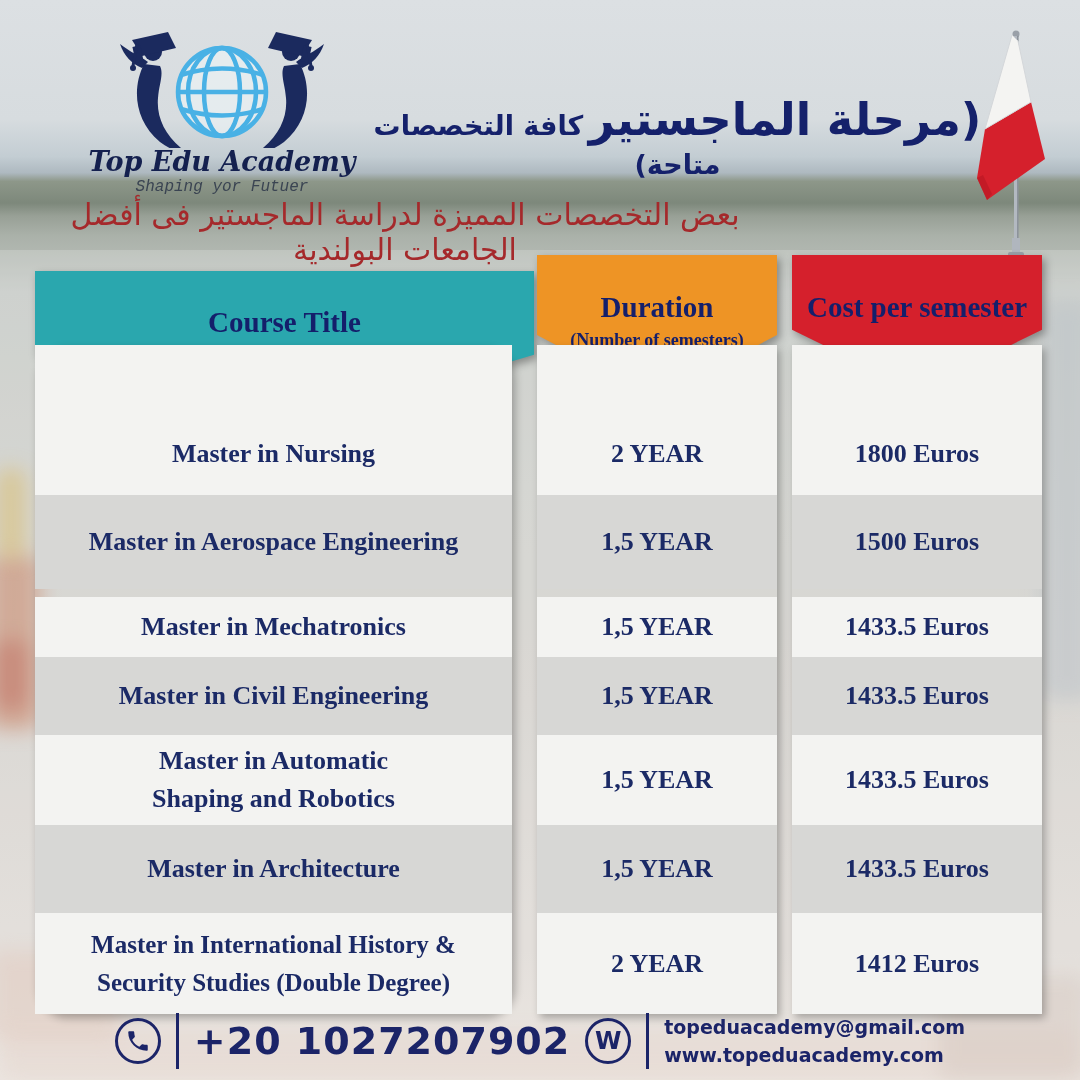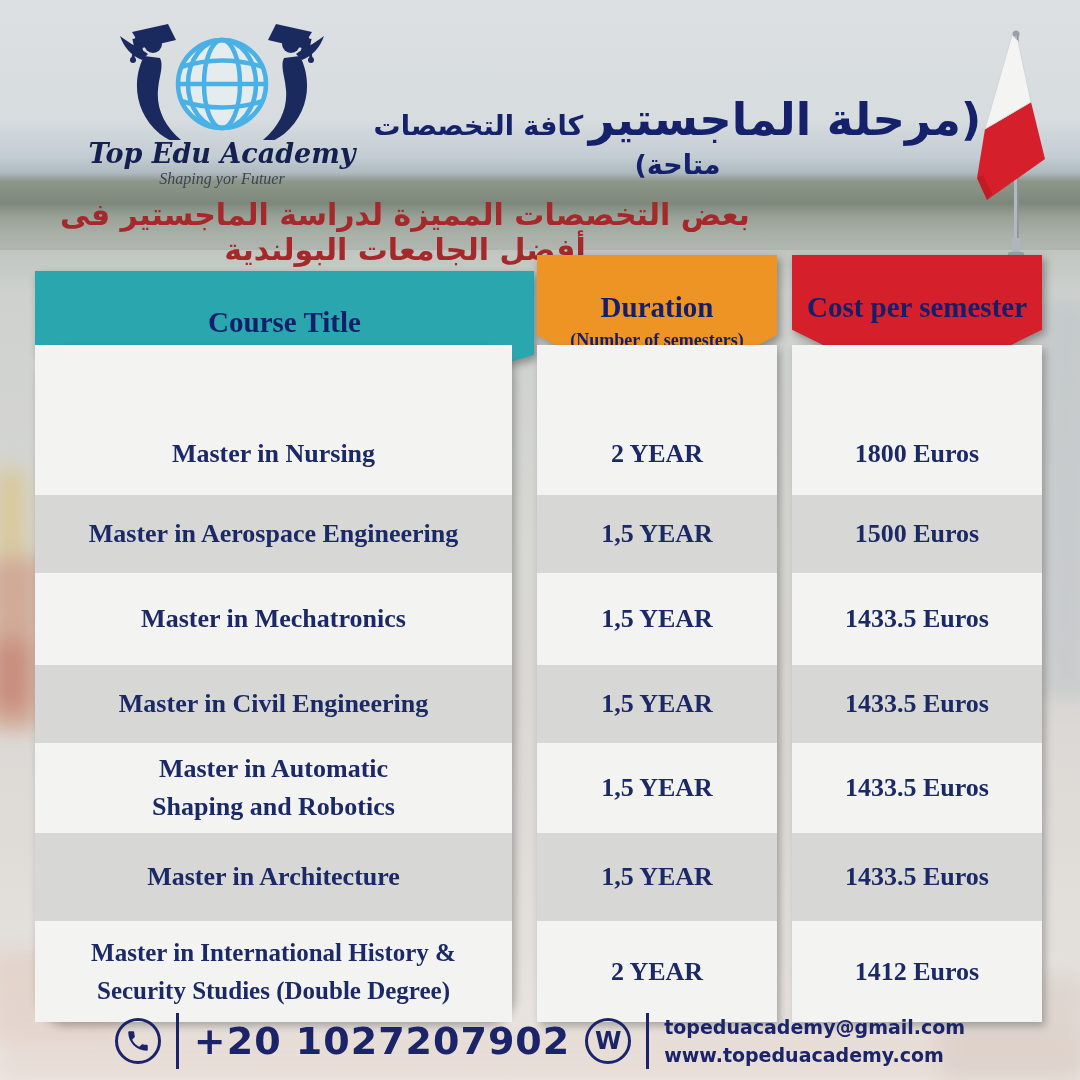--- a/index.html
+++ b/index.html
@@ -15,50 +15,50 @@
   .b1{left:-12px;top:555px;width:52px;height:175px;background:#c0714e;opacity:.6;}
   .b2{left:-4px;top:468px;width:30px;height:92px;background:#d3aa3e;opacity:.5;}
   .b3{left:-6px;top:640px;width:34px;height:70px;background:#b04a3a;opacity:.5;}
   .b4{right:-14px;top:300px;width:54px;height:400px;background:#a9b2ba;opacity:.5;}
   .b5{left:0;top:1030px;width:1080px;height:50px;background:#e0cdc3;opacity:.55;}
   .b6{left:-10px;top:950px;width:130px;height:90px;background:#d9b8a8;opacity:.45;}
   .b7{right:-8px;top:975px;width:150px;height:105px;background:#c9b8ae;opacity:.45;}
   .wash{position:absolute;left:0;top:250px;width:1080px;height:830px;background:rgba(255,255,255,.20);}
 
   
-  .logo{position:absolute;left:86px;top:18px;width:272px;text-align:center;}
+  .logo{position:absolute;left:86px;top:26px;width:272px;text-align:center;}
   .logo svg{display:block;margin:0 auto;}
   .brand-name{font-family:"DejaVu Serif", serif;font-style:italic;font-weight:bold;
     font-size:27px;color:#14204f;line-height:1.05;}
-  .brand-tag{font-family:Liberation Serif, serif;font-style:italic;font-size:16px;
+  .brand-tag{font-family:Liberation Mono, monospace;font-style:italic;font-size:16px;
     color:#3a4452;margin-top:2px;}
 
   
   .title{position:absolute;left:370px;top:92px;width:615px;text-align:center;
     direction:rtl;color:#15216b;font-family:"DejaVu Sans", sans-serif;font-weight:bold;line-height:1.25;}
   .title .big{font-size:45px;}
   .title .small{font-size:27px;}
   .subtitle{position:absolute;left:55px;top:197px;width:700px;text-align:center;direction:rtl;
-    color:#a5292b;font-family:"DejaVu Sans", sans-serif;font-weight:bold;font-size:30px;}
+    color:#a5292b;font-family:"DejaVu Sans", sans-serif;font-weight:normal;font-size:30px;}
 
   
   .flag{position:absolute;left:952px;top:26px;}
 
   
   .col{position:absolute;top:345px;display:flex;flex-direction:column;
     box-shadow:3px 4px 8px rgba(0,0,0,.28);}
   .col-course{left:35px;width:477px;border-radius:29px;}
   .col-duration{left:537px;width:240px;}
   .col-cost{left:792px;width:250px;}
   .row{display:flex;align-items:center;justify-content:center;text-align:center;
     color:#1b2a66;font-weight:bold;font-size:26px;font-family:"Liberation Serif", serif;}
   .row.light{background:#f3f3f1;}
   .row.dark{background:#d7d7d5;}
   .r1{height:150px;padding-top:68px;box-sizing:border-box;}
-  .r2{height:78px;} .r3{height:92px;} .r4{height:78px;}
+  .r2{height:94px;} .r3{height:60px;margin-top:8px;} .r4{height:78px;}
   .r5{height:90px;} .r6{height:88px;text-align:right;} .r7{height:101px;}
   .w280{max-width:300px;display:inline-block;line-height:1.45;}
   .w430{max-width:440px;display:inline-block;line-height:1.5;font-size:25px;}
 
   
   .banner-wrap{position:absolute;top:255px;filter:drop-shadow(3px 4px 4px rgba(0,0,0,.35));}
   .bw1{left:35px;} .bw2{left:537px;} .bw3{left:792px;}
   .banner{color:#141f6b;text-align:center;box-sizing:border-box;}
   .banner-course{width:499px;height:158px;background:#2aa7ae;
     clip-path:polygon(0 0,100% 0,100% 53%,50% 100%,0 53%);padding-top:35px;margin-top:16px;}

